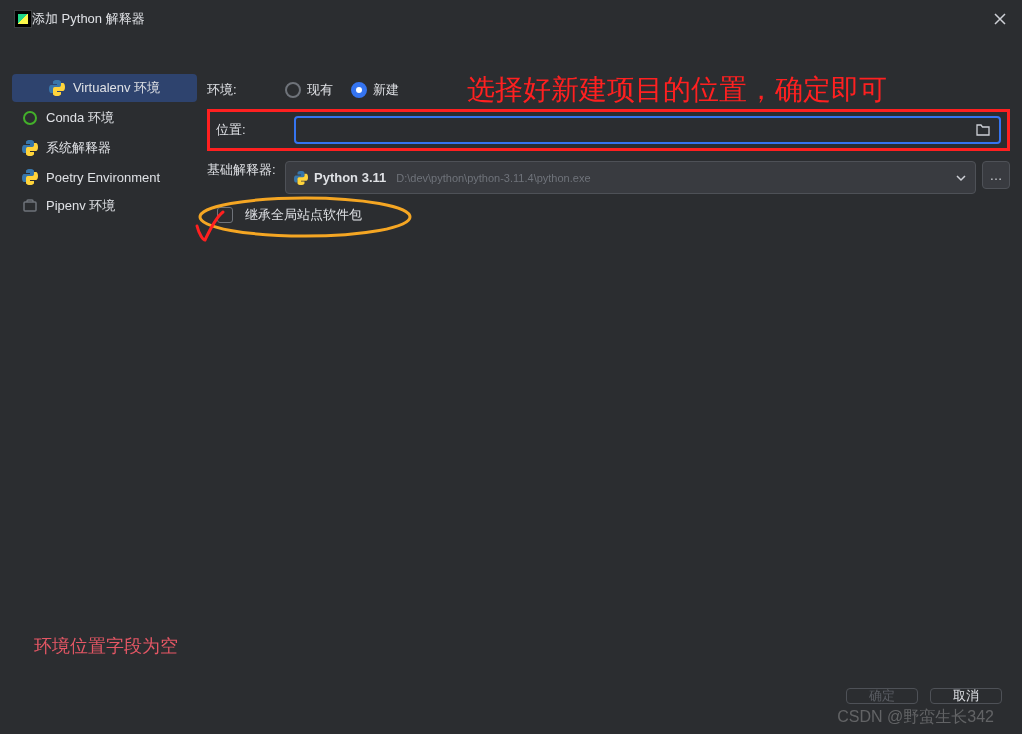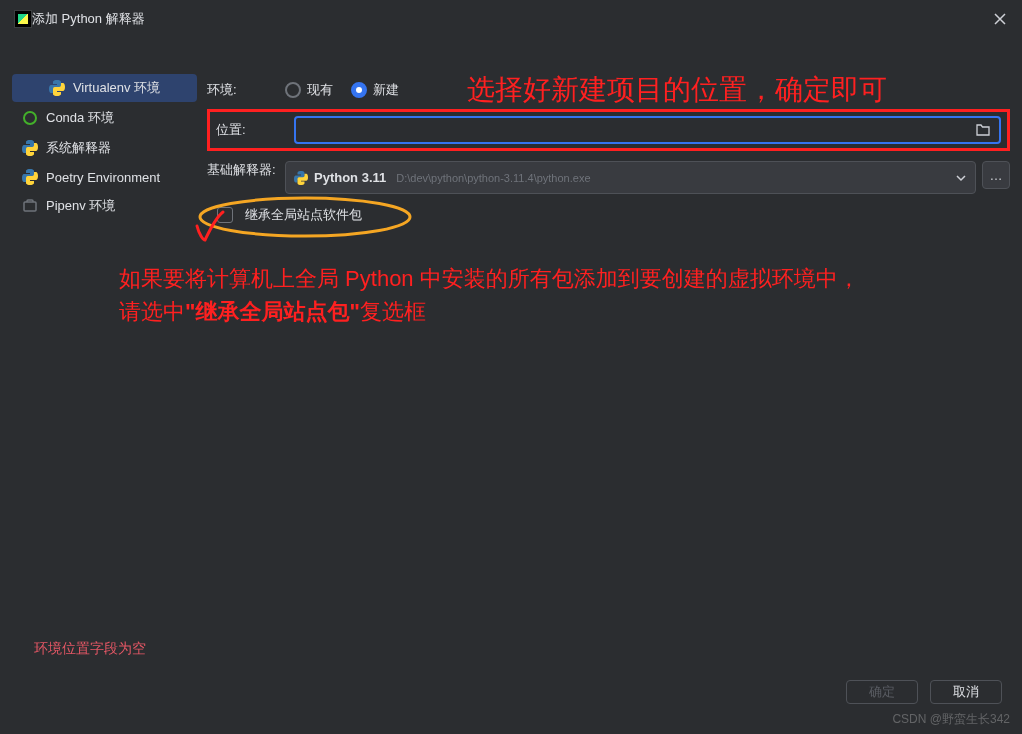--- a/index.html
+++ b/index.html
@@ -187,48 +187,48 @@
       margin-top: 38px;
       margin-left: -88px;
       width: 760px;
     }
     .annotation-body .bold { font-weight: 700; }
     .error-msg {
       position: absolute;
       left: 34px;
       bottom: 76px;
       color: #e55765;
-      font-size: 14px;
+      font-size: 18px;
     }
     .button-bar {
       position: absolute;
       right: 20px;
       bottom: 30px;
       display: flex;
       gap: 12px;
     }
     .btn {
       min-width: 72px;
-      height: 24px;
+      height: 16px;
       border: 1px solid #4e5157;
       border-radius: 4px;
       background: transparent;
       color: #dfe1e5;
       display: flex; align-items: center; justify-content: center;
       cursor: pointer;
       font-size: 13px;
       padding: 0 14px;
     }
     .btn.disabled { color: #5a5d63; cursor: default; }
     .watermark {
       position: absolute;
-      right: 12px;
+      right: 28px;
       bottom: 6px;
       color: rgba(200,200,200,0.35);
-      font-size: 12px;
+      font-size: 16px;
     }
   </style>
 </head>
 <body>
 
 <div class="titlebar">
   <div class="app-icon">
       <div class="app-icon-inner"></div>
     </div>
   <span>添加 Python 解释器</span>
@@ -325,23 +325,20 @@
       <svg class="ellipse-annot" viewBox="0 0 220 46">
           <ellipse cx="110" cy="23" rx="105" ry="19" fill="none" stroke="#f5a623" stroke-width="3"></ellipse>
         </svg>
       <svg class="checkmark-annot" viewBox="0 0 40 40">
           <path d="M8 18 C 10 26, 14 32, 16 32 C 18 28, 26 10, 34 4" fill="none" stroke="#ff2020" stroke-width="3" stroke-linecap="round"></path>
         </svg>
       <div class="checkbox"></div>
       <span>继承全局站点软件包</span>
     </div>
 
-    <div class="annotation-body">
-      <span>如果要将计算机上全局 Python 中安装的所有包添加到要创建的虚拟环境中，请选中</span><span class="bold">"继承全局站点包"</span><span>复选框</span>
-    </div>
   </div>
 </div>
 
 <div class="error-msg">环境位置字段为空</div>
 
 <div class="button-bar">
   <div class="btn disabled">确定</div>
   <div class="btn">取消</div>
 </div>
 

